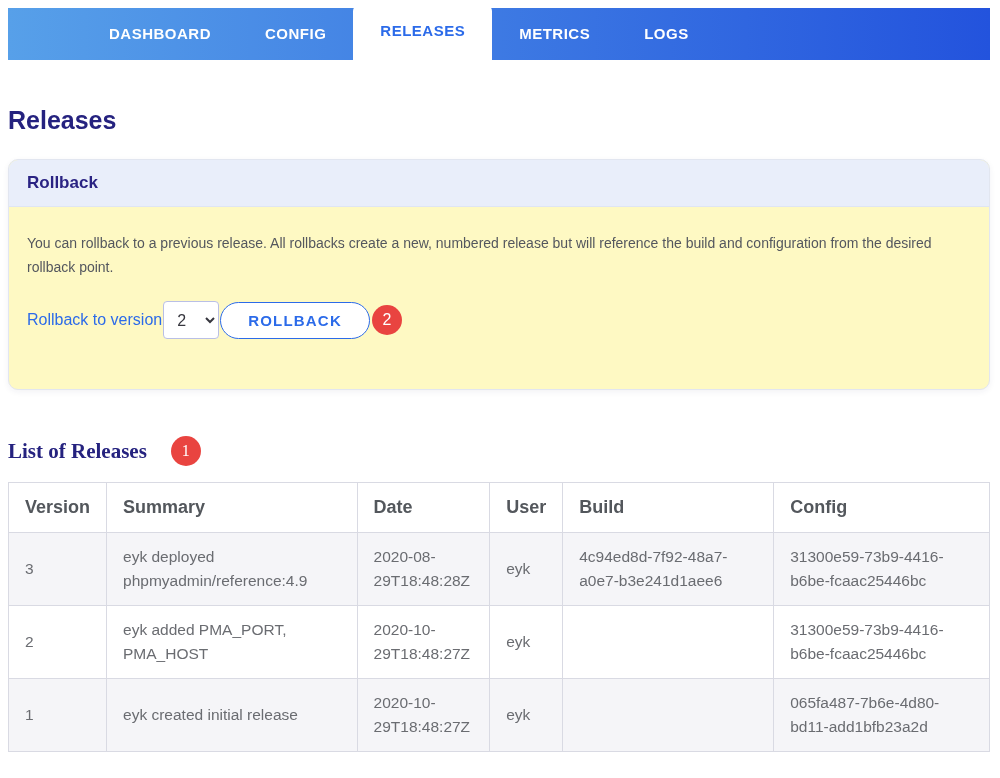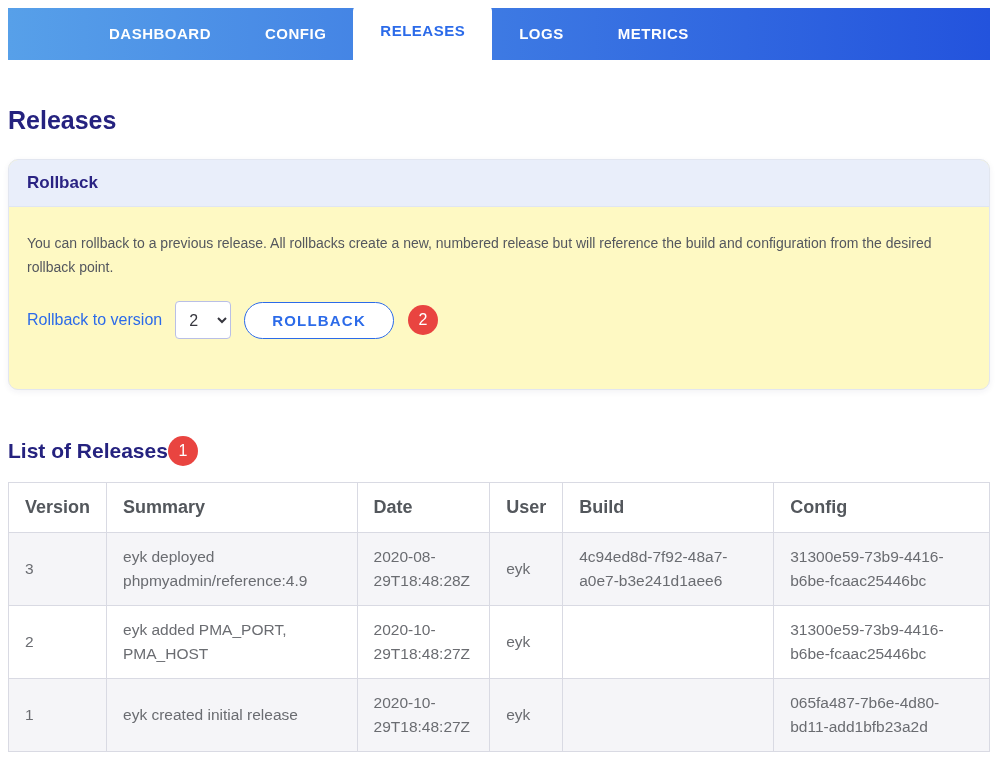--- a/index.html
+++ b/index.html
@@ -49,40 +49,40 @@
     box-shadow:0 2px 6px rgba(30,40,90,0.06);background:#fef9c3;overflow:hidden;
   }
   .panel-header{
     background:var(--panel-header-bg);border-bottom:1px solid #dfe5f3;
     padding:13px 18px;font-size:17px;font-weight:bold;color:#2a2383;
   }
   .panel-body{padding:24px 18px 50px 18px;}
   .panel-desc{
     font-size:14px;line-height:24px;color:var(--body-text);max-width:905px;
   }
-  .controls{margin-top:22px;display:flex;align-items:center;gap:13px;}
+  .controls{margin-top:22px;display:flex;align-items:center;gap:1px;}
   .ctrl-label{font-size:16px;color:var(--accent);}
   .version-select{
     height:38px;width:56px;border:1px solid #b9bfe6;border-radius:4px;
     background:#fff;color:#36363e;font-size:16px;padding-left:9px;
     font-family:inherit;outline:none;
   }
   .rollback-btn{
     background:#fff;border:1.5px solid var(--accent);color:var(--accent);
     border-radius:20px;padding:9px 27px;font-size:15px;font-weight:600;
     letter-spacing:1.2px;cursor:pointer;font-family:inherit;
   }
   .num-badge{
     width:30px;height:30px;border-radius:50%;background:var(--badge);
     color:#fff;font-size:16px;display:flex;align-items:center;justify-content:center;
     flex:0 0 auto;
   }
   .ctrl-badge{margin-left:1px;}
   
-  .section-head{margin-top:46px;display:flex;align-items:center;gap:0;}
+  .section-head{margin-top:46px;display:flex;align-items:center;gap:24px;font-family:Liberation Serif, serif;}
   h2.section-title{font-size:21px;font-weight:bold;color:var(--heading);}
   table.releases{
     margin-top:16px;width:100%;border-collapse:collapse;background:#fff;
   }
   table.releases th,table.releases td{
     border:1px solid var(--table-border);text-align:left;vertical-align:middle;
   }
   table.releases th{
     padding:14px 16px;font-size:18px;font-weight:bold;color:var(--th-text);
     background:#fff;
@@ -98,22 +98,22 @@
   col.c-build{width:221px;}
   col.c-config{width:227px;}
 </style>
 </head>
 <body>
 
 <nav class="topnav" id="topnav">
     <div class="tab">DASHBOARD</div>
     <div class="tab">CONFIG</div>
     <div class="tab active">RELEASES</div>
+    <div class="tab">METRICS</div>
     <div class="tab">LOGS</div>
-    <div class="tab">METRICS</div>
   </nav>
 
 <div class="content">
 
   <h1 class="page-title">Releases</h1>
 
   <section class="panel">
     <div class="panel-header">Rollback</div>
     <div class="panel-body">
       <p class="panel-desc">You can rollback to a previous release. All rollbacks create a new, numbered release but will reference the build and configuration from the desired rollback point.</p>

